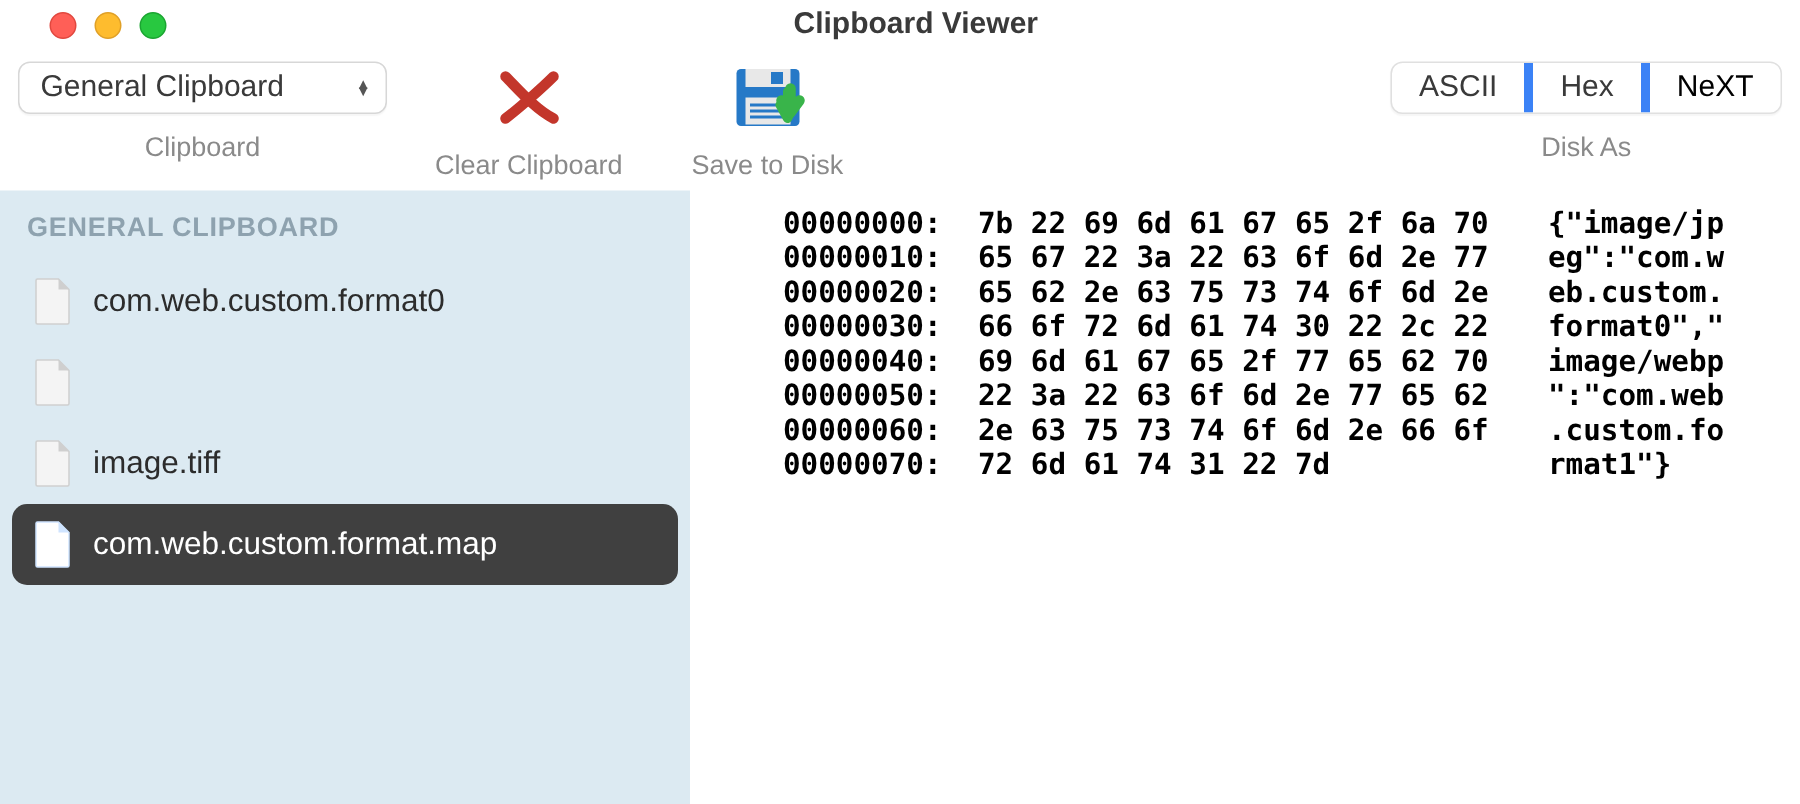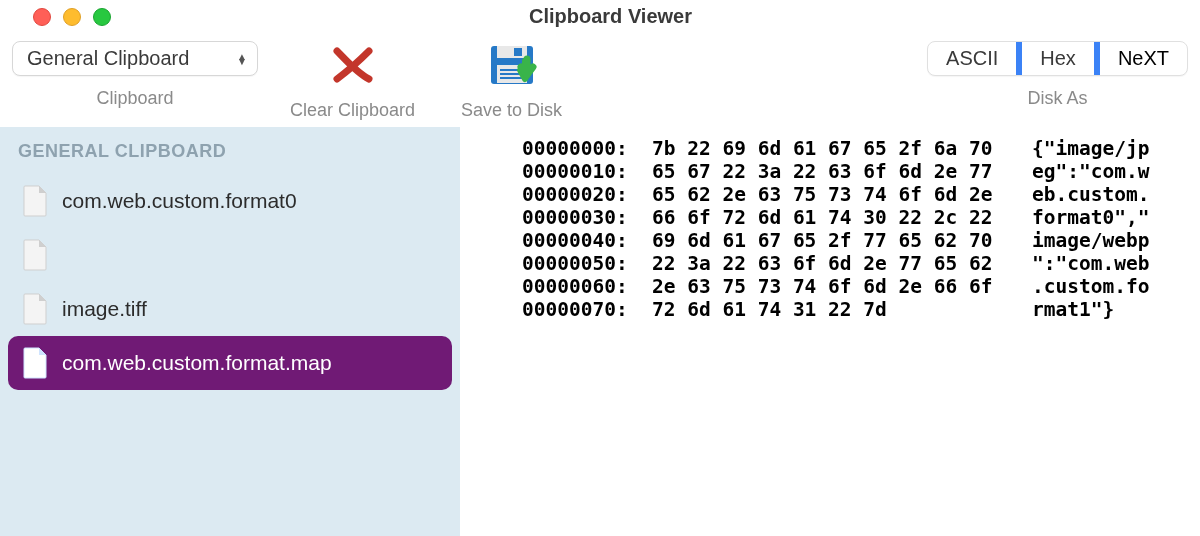--- a/index.html
+++ b/index.html
@@ -134,21 +134,21 @@
       padding: 4px 18px 12px 18px;
       letter-spacing: 0.5px;
     }
     .list-item {
       display: flex;
       align-items: center;
       padding: 11px 18px 11px 22px;
       gap: 14px;
     }
     .list-item.selected {
-      background: #701a75;
+      background: #404040;
       border-radius: 10px;
       margin: 0 8px;
       padding-left: 14px;
     }
     .list-item.selected .item-label { color: #fff; }
     .file-icon-svg {
       width: 26px;
       height: 32px;
       flex-shrink: 0;
     }

